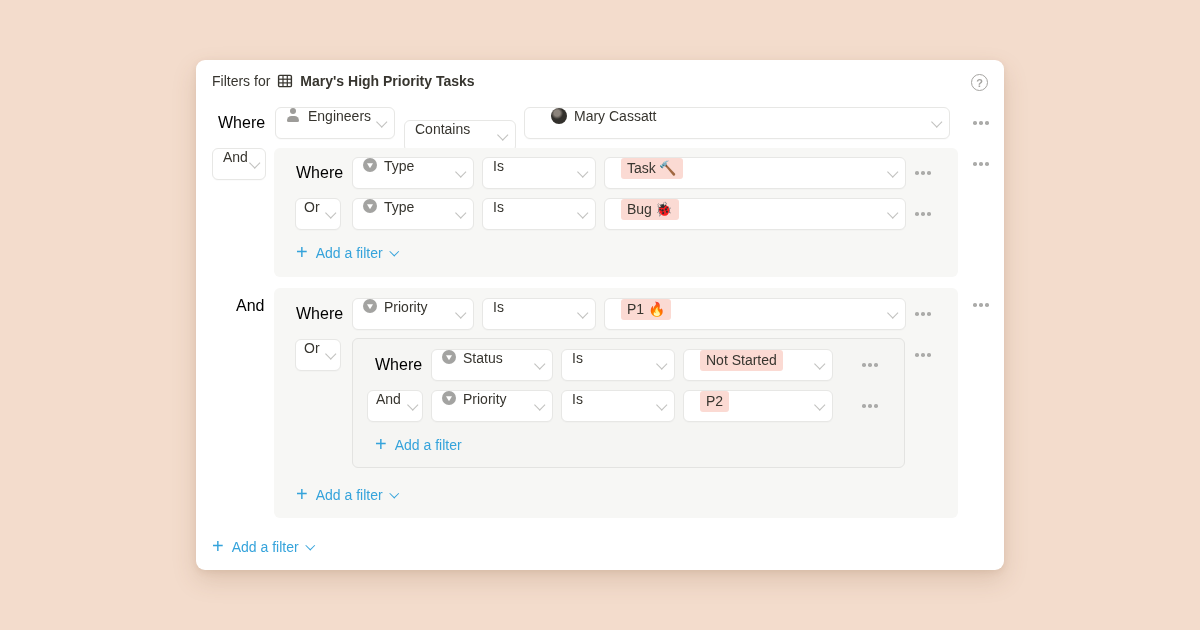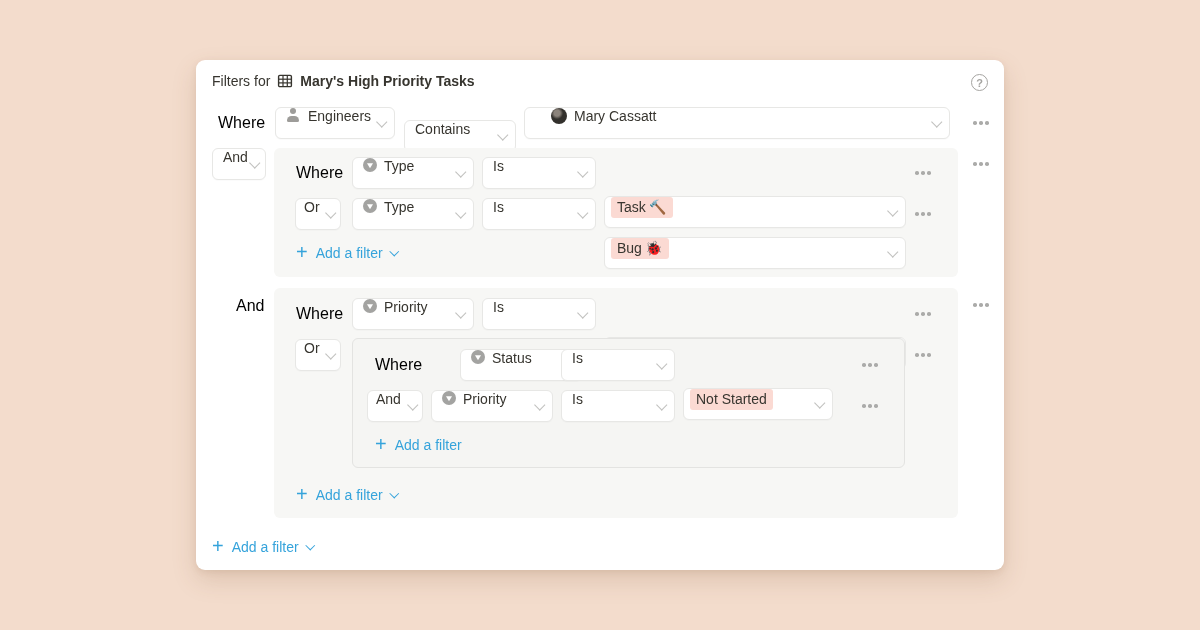--- a/index.html
+++ b/index.html
@@ -21,21 +21,21 @@
   .help{
     position:absolute;right:16px;top:14px;width:17px;height:17px;border:1.4px solid #A5A4A1;border-radius:50%;
     color:#A5A4A1;font-size:11px;font-weight:600;display:flex;align-items:center;justify-content:center;cursor:pointer;box-sizing:border-box;
   }
   .lbl{position:absolute;height:32px;line-height:32px;font-size:16px;color:#000000;white-space:nowrap;}
   .sel{
     position:absolute;height:32px;background:#fff;border:1px solid #E7E7E5;border-radius:6px;
     display:flex;align-items:flex-start;padding:0 24px 0 10px;box-sizing:border-box;
     font-size:14px;color:#37352F;cursor:pointer;box-shadow:0 1px 1px rgba(0,0,0,0.02);white-space:nowrap;
   }
-  .sel.val{padding-left:6px;margin-top:39px;}
+  .sel.val{padding-left:16px;}
   .chev{
     position:absolute;right:9px;top:50%;width:6.5px;height:6.5px;
     border-right:1.6px solid #C0C0BE;border-bottom:1.6px solid #C0C0BE;
     transform:translateY(-68%) rotate(45deg);
   }
   .prop-icon{
     width:14px;height:14px;border-radius:50%;background:#A3A3A1;margin-right:7px;position:relative;flex:none;
   }
   .prop-icon::after{
     content:"";position:absolute;left:50%;top:50%;transform:translate(-50%,-35%);
@@ -197,21 +197,21 @@
     </div>
     <div class="dots" style="left:640px;top:51px;">
         <i></i>
         <i></i>
         <i></i>
       </div>
 
     <div class="nested" style="left:78px;top:50px;width:553px;height:130px;">
 
       <div class="lbl" style="left:22px;top:10px;">Where</div>
-      <div class="sel" style="left:78px;top:10px;width:122px;margin-left:29px;">
+      <div class="sel" style="left:78px;top:10px;width:122px;">
         <span class="prop-icon"></span>
         <span>Status</span>
         <span class="chev"></span>
       </div>
       <div class="sel" style="left:208px;top:10px;width:114px;">
         <span>Is</span>
         <span class="chev"></span>
       </div>
       <div class="sel val" style="left:330px;top:10px;width:150px;">
         <span class="tag">Not Started</span>
@@ -227,20 +227,24 @@
         <span>And</span>
         <span class="chev" style="right:6px;"></span>
       </div>
       <div class="sel" style="left:78px;top:51px;width:122px;">
         <span class="prop-icon"></span>
         <span>Priority</span>
         <span class="chev"></span>
       </div>
       <div class="sel" style="left:208px;top:51px;width:114px;">
         <span>Is</span>
+        <span class="chev"></span>
+      </div>
+      <div class="sel val" style="left:330px;top:51px;width:150px;">
+        <span class="tag">P2</span>
         <span class="chev"></span>
       </div>
       <div class="dots" style="left:508px;top:51px;">
           <i></i>
           <i></i>
           <i></i>
         </div>
 
       <div class="addf" style="left:22px;top:95px;">
         <span class="plus">+</span>

